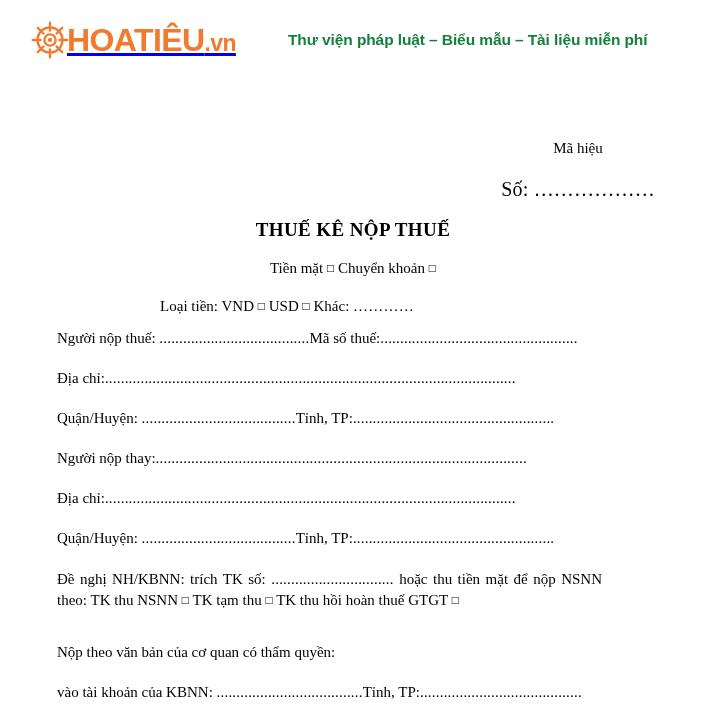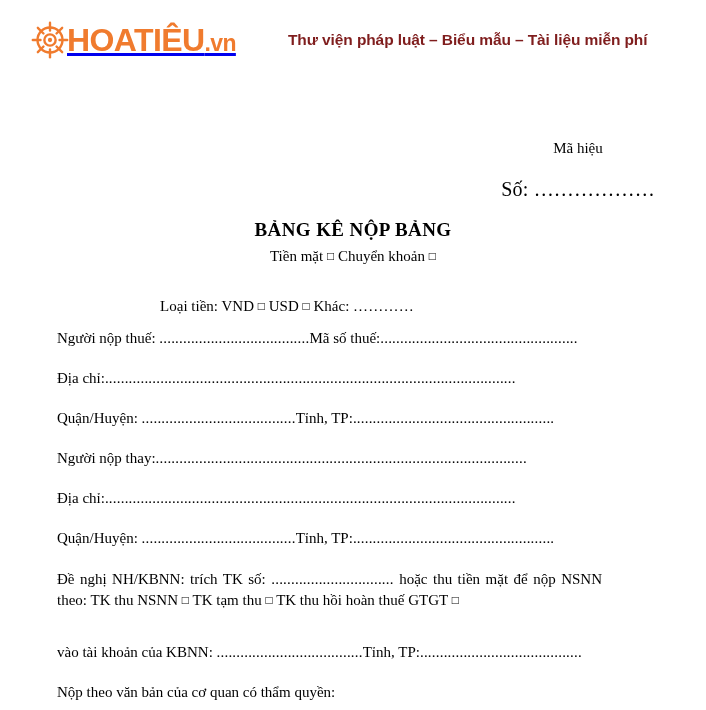--- a/index.html
+++ b/index.html
@@ -47,21 +47,21 @@
   .brand-text .tld {
     font-size: 23px;
   }
   .tagline {
     position: absolute;
     left: 288px;
     top: 31px;
     font-family: "Liberation Sans", "DejaVu Sans", sans-serif;
     font-weight: bold;
     font-size: 15.5px;
-    color: #7f1d1d;
+    color: #15803d;
     white-space: nowrap;
     letter-spacing: -0.1px;
   }
 
   
   .doc {
     position: relative;
     padding: 0;
   }
 
@@ -102,21 +102,21 @@
     width: 706px;
     text-align: center;
     font-size: 19px;
     font-weight: bold;
     letter-spacing: 0.4px;
   }
 
   .pay-method {
     position: absolute;
     left: 0;
-    top: 170px;
+    top: 182px;
     width: 706px;
     text-align: center;
     font-size: 15px;
   }
 
   .currency {
     position: absolute;
     left: 0;
     top: 220px;
     width: 574px;
@@ -191,21 +191,21 @@
 
 <div class="doc">
 
   <div class="form-code-block">
   </div>
 
   <div class="ma-hieu">Mã hiệu</div>
 
   <div class="so-line">Số: ………………</div>
 
-  <div class="doc-title">BẢNG KÊ NỘP BẢNG</div>
+  <div class="doc-title">THUẾ KÊ NỘP THUẾ</div>
 
   <div class="pay-method">
     <span>Tiền mặt</span>
     <span class="chk">□</span>
     <span>Chuyển khoản</span>
     <span class="chk">□</span>
   </div>
 
   <div class="currency">
     <span>Loại tiền:</span>
@@ -251,26 +251,26 @@
       <span class="dots">...............................</span>
       <span>hoặc thu tiền mặt để nộp NSNN theo:</span>
       <span>TK thu NSNN</span>
       <span class="chk">□</span>
       <span>TK tạm thu</span>
       <span class="chk">□</span>
       <span>TK thu hồi hoàn thuế GTGT</span>
       <span class="chk">□</span>
     </div>
 
+    <div class="field-row">Nộp theo văn bản của cơ quan có thẩm quyền:</div>
+
     <div class="field-row">
       <span>vào tài khoản của KBNN:</span>
       <span class="dots">.....................................</span><span>Tỉnh, TP:</span><span class="dots">.........................................</span>
     </div>
-
-    <div class="field-row">Nộp theo văn bản của cơ quan có thẩm quyền:</div>
 
     <div class="field-row">
       <span>Kiểm toán nhà nước</span>
       
       <span>Thanh tra tài chính</span>
       
     </div>
 
   </div>
 </div>

